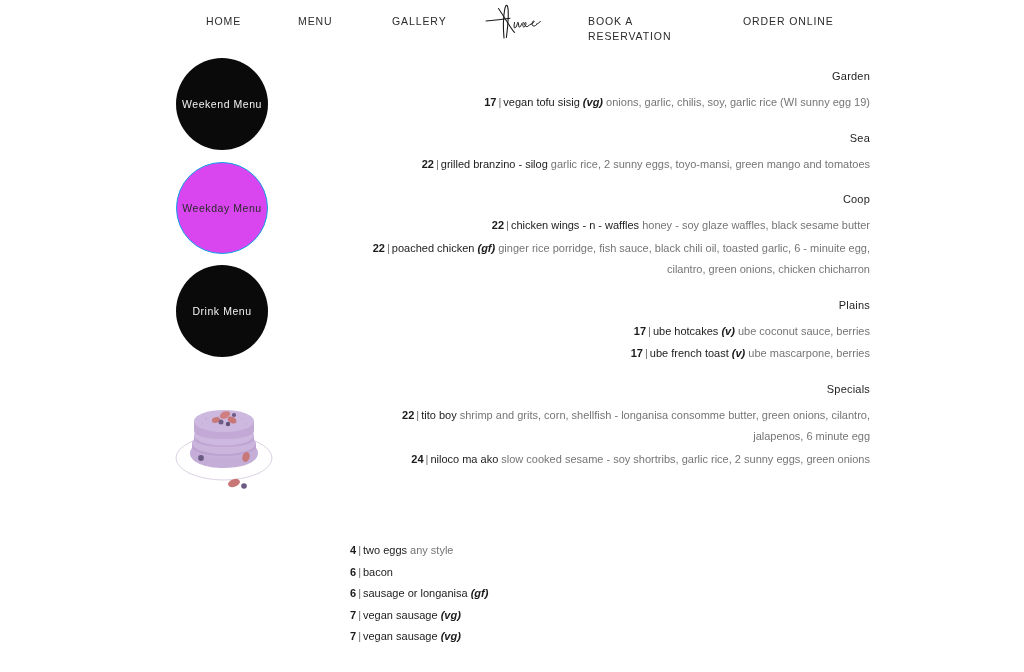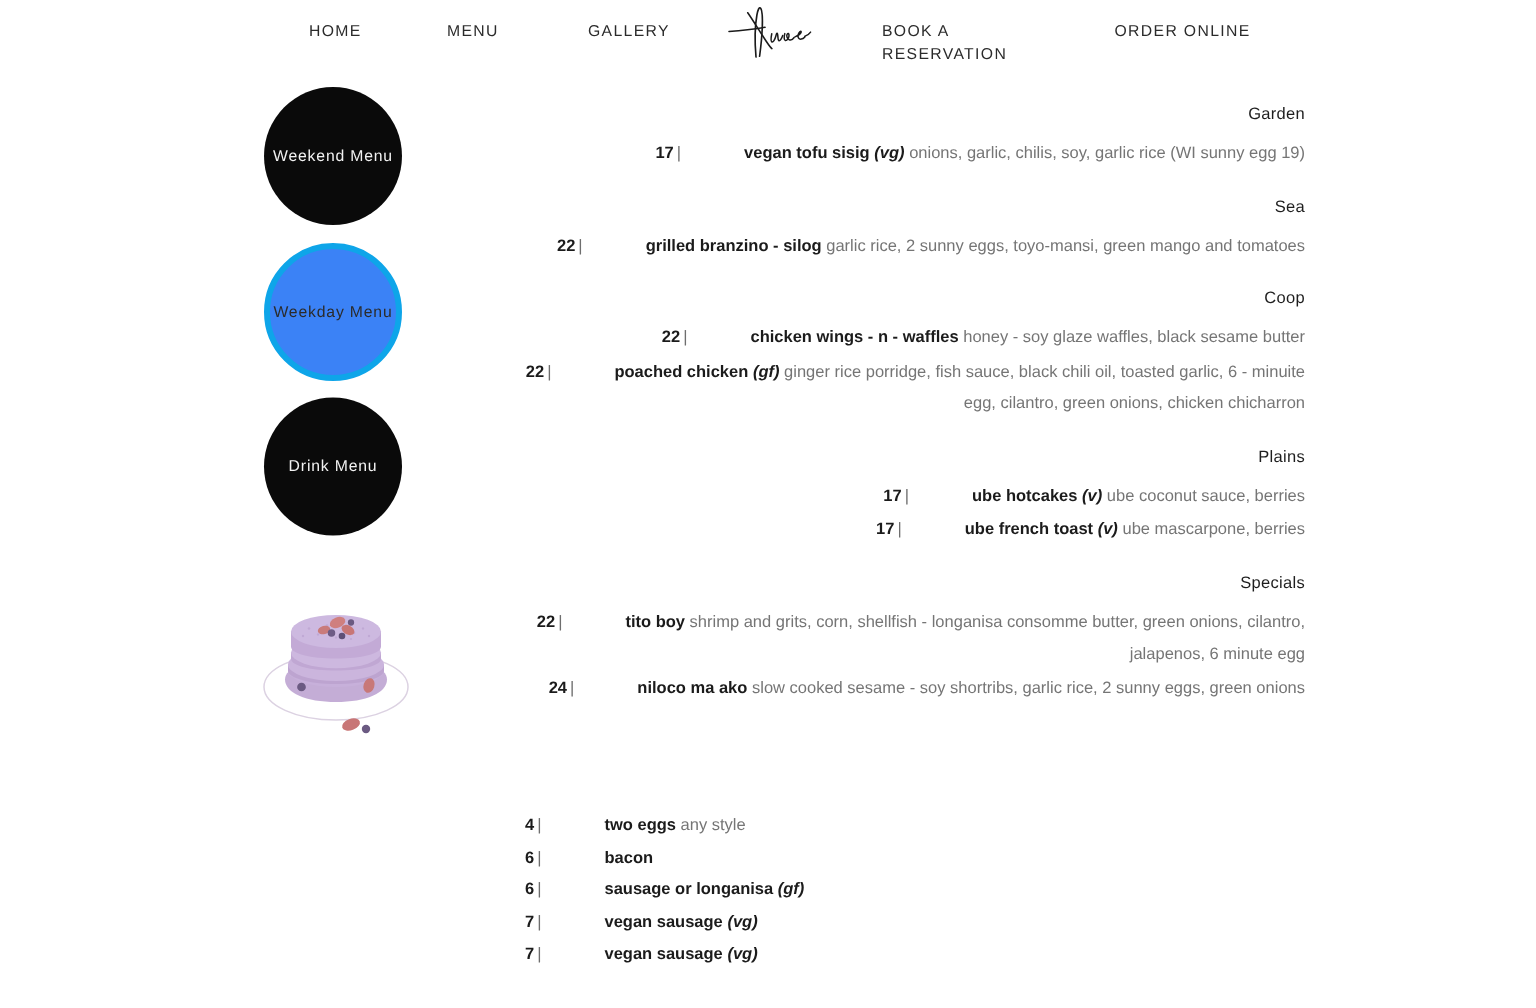--- a/index.html
+++ b/index.html
@@ -64,22 +64,22 @@
     font-size: 10.5px;
     letter-spacing: 0.55px;
     text-align: left;
     line-height: 14px;
   }
   .circle-filled {
     background: #0a0a0a;
   }
   .circle-filled span { color: #f2f2f2; }
   .circle-outline {
-    background: #3b82f6;
-    border: 4px solid #0ea5e9;
+    background: #d946ef;
+    border: 1px solid #0ea5e9;
   }
   .circle-outline span { color: #2b2b2b; }
 
   #circle-weekend { top: 0px; }
   #circle-weekday { top: 104px; }
   #circle-drink   { top: 207px; }
 
   
   #ube-illustration {
     position: absolute;
@@ -112,23 +112,22 @@
   .item-price {
     font-weight: bold;
     color: #1b1b1b;
   }
   .item-sep {
     color: #6e6e6e;
     font-weight: 400;
     margin: 0 2px;
   }
   .item-name {
-    font-weight: bold;
+    font-weight: normal;
     color: #1b1b1b;
-    margin-left: 40px;
   }
   .item-tag {
     font-style: italic;
     font-weight: bold;
     color: #1b1b1b;
   }
   .item-desc {
     color: #757575;
     font-weight: 400;
   }

